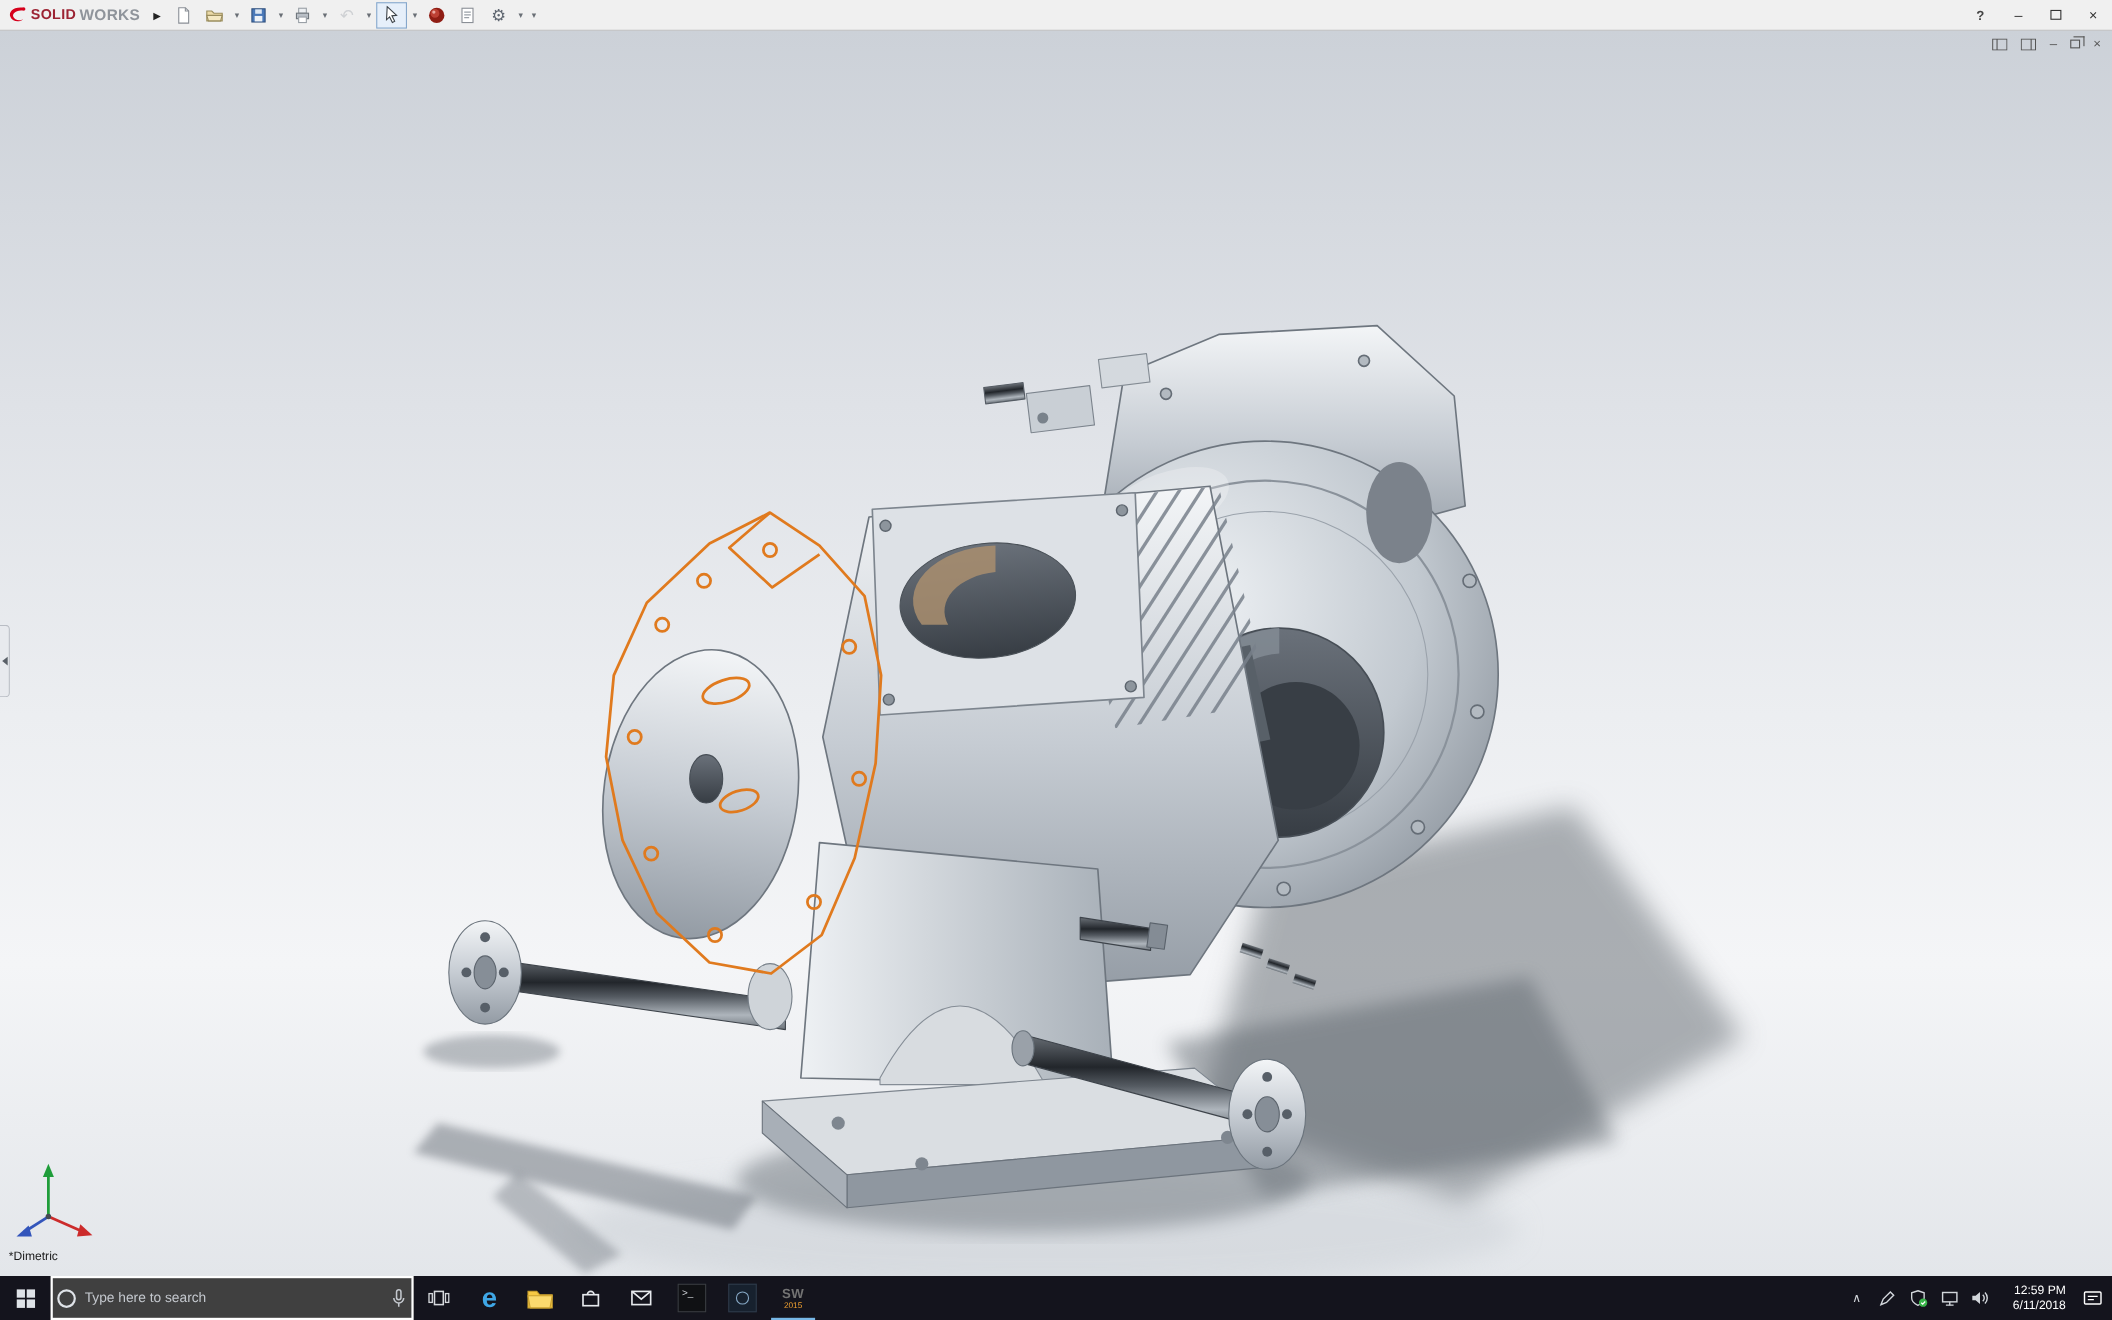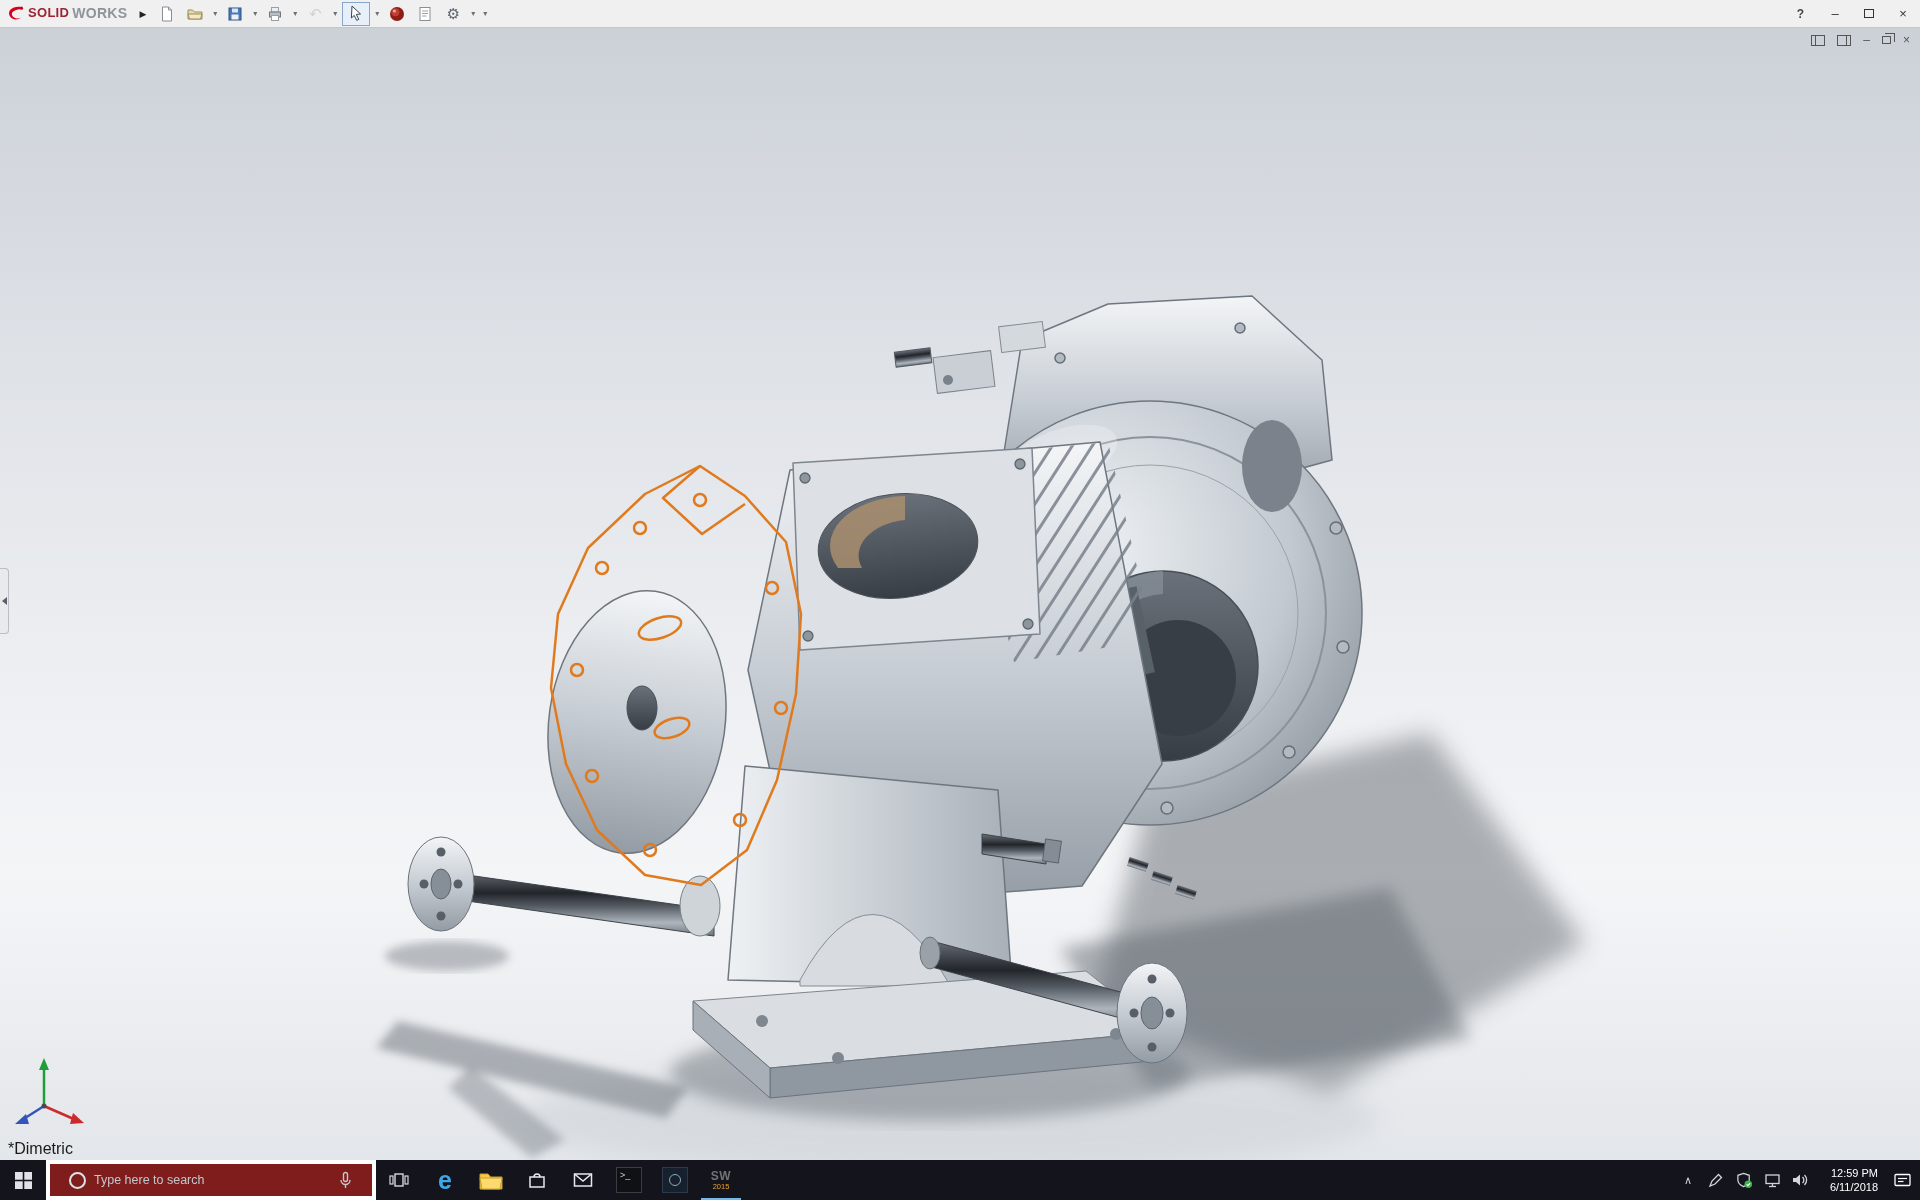--- a/index.html
+++ b/index.html
@@ -36,28 +36,28 @@
     gap:12px;color:#555;font-size:12px;}
   .doc-controls .glyph{line-height:1;}
   .restorebox{width:9px;height:8px;border:1px solid #555;position:relative;display:block;}
   .restorebox:after{content:"";position:absolute;left:2px;top:-4px;width:9px;height:8px;
     border:1px solid #555;border-bottom:none;border-left:none;}
   .fm-tab{position:absolute;left:0;top:540px;width:9px;height:66px;background:#e8eaee;
     border:1px solid #b9bdc4;border-left:none;border-radius:0 4px 4px 0;
     display:flex;align-items:center;justify-content:center;}
   .fm-tab .tri{width:0;height:0;border-top:4px solid transparent;
     border-bottom:4px solid transparent;border-right:5px solid #5a6068;}
-  .view-label{position:absolute;left:8px;bottom:2px;font-size:16px;color:#1a1a1a;}
+  .view-label{position:absolute;left:8px;bottom:12px;font-size:11px;color:#1a1a1a;}
 
   
   .taskbar{height:40px;background:#14141d;display:flex;align-items:stretch;
     color:#d6d9dd;position:relative;}
   .tk-btn{width:46px;display:flex;align-items:center;justify-content:center;position:relative;}
-  .searchbox{width:330px;background:#7f1d1d;border:4px solid #ffffff;display:flex;
-    align-items:center;padding:0 19px;gap:8px;}
+  .searchbox{width:330px;background:#404040;border:2px solid #ffffff;display:flex;
+    align-items:center;padding:0 4px;gap:8px;}
   .cortana-ring{width:17px;height:17px;border:2px solid #dfe3e8;border-radius:50%;flex:0 0 auto;}
   .search-text{font-size:12.5px;color:#c3c7cd;flex:1 1 auto;white-space:nowrap;
     overflow:hidden;}
   .edge-e{font-size:25px;font-weight:700;color:#3fa7e6;line-height:1;}
   .tile{width:26px;height:26px;display:flex;align-items:flex-start;padding:2px 3px;}
   .tile.console{background:#101114;border:1px solid #3a3d42;font-size:9px;color:#cfd3d8;}
   .tile.media{background:#17212e;border:1px solid #2e3a49;}
   .tile.media .inner{margin:auto;width:12px;height:12px;border:1.5px solid #87a9c6;border-radius:50%;}
   .sw-tile{display:flex;flex-direction:column;align-items:center;line-height:1;}
   .sw-top{font-size:12px;font-weight:700;color:#737373;letter-spacing:.5px;}

